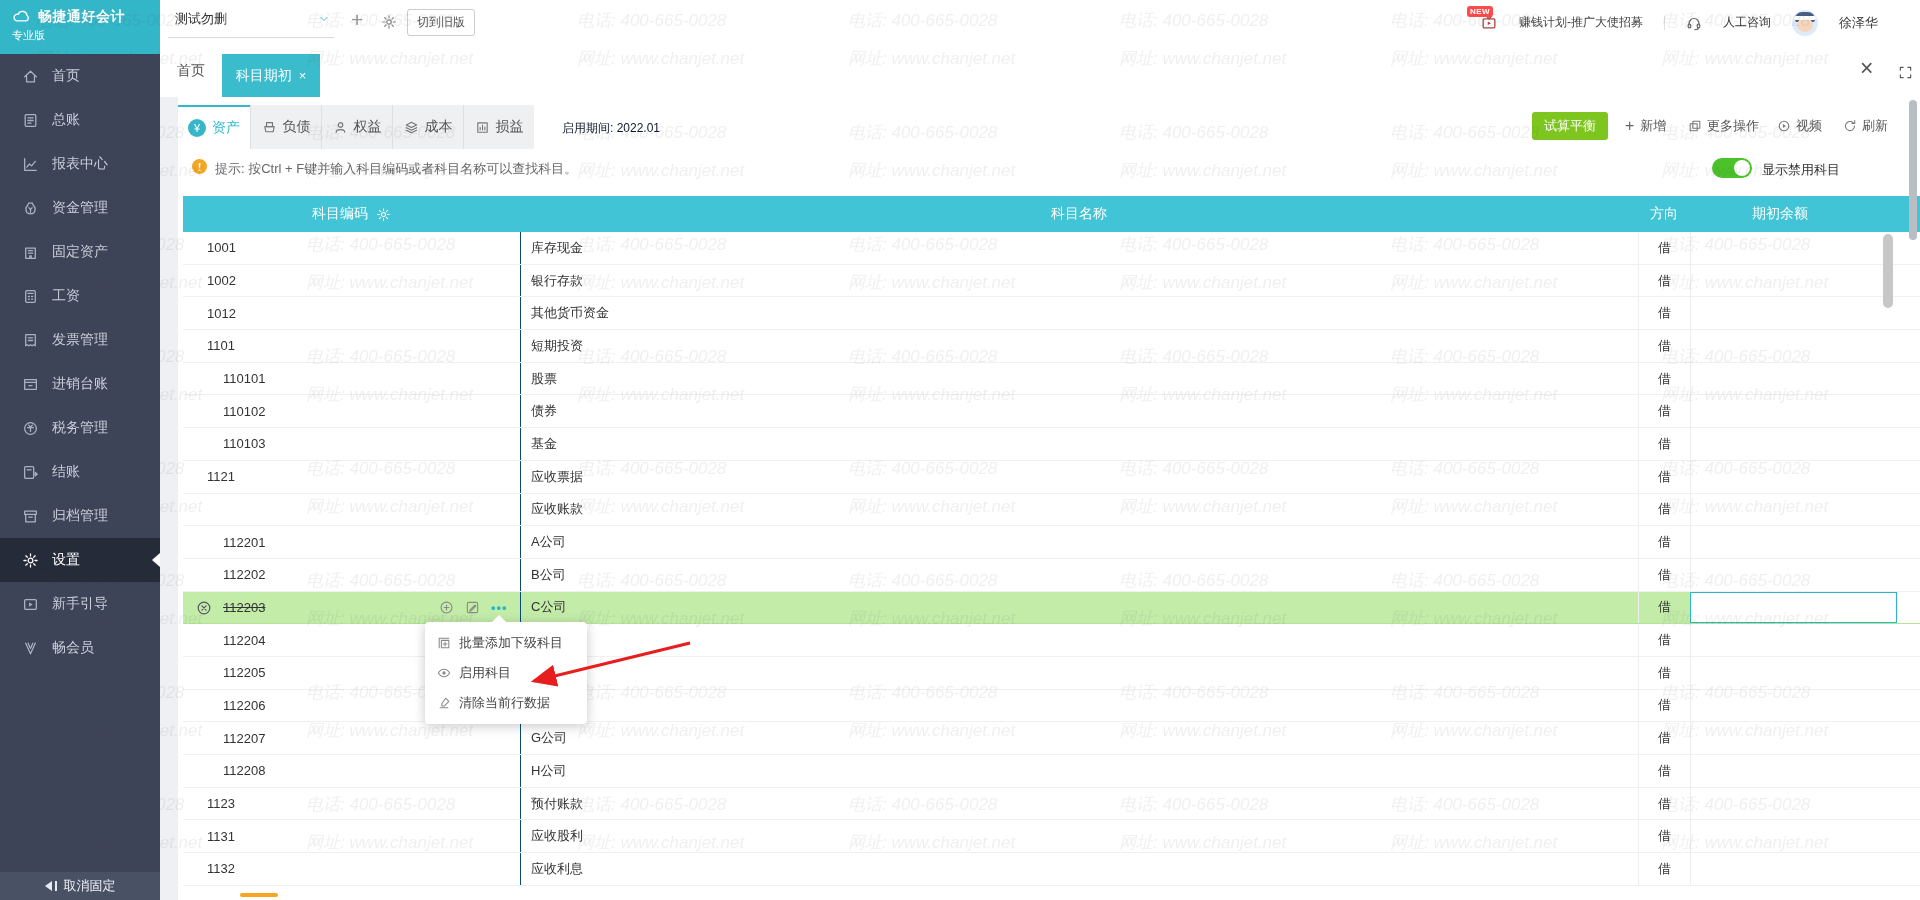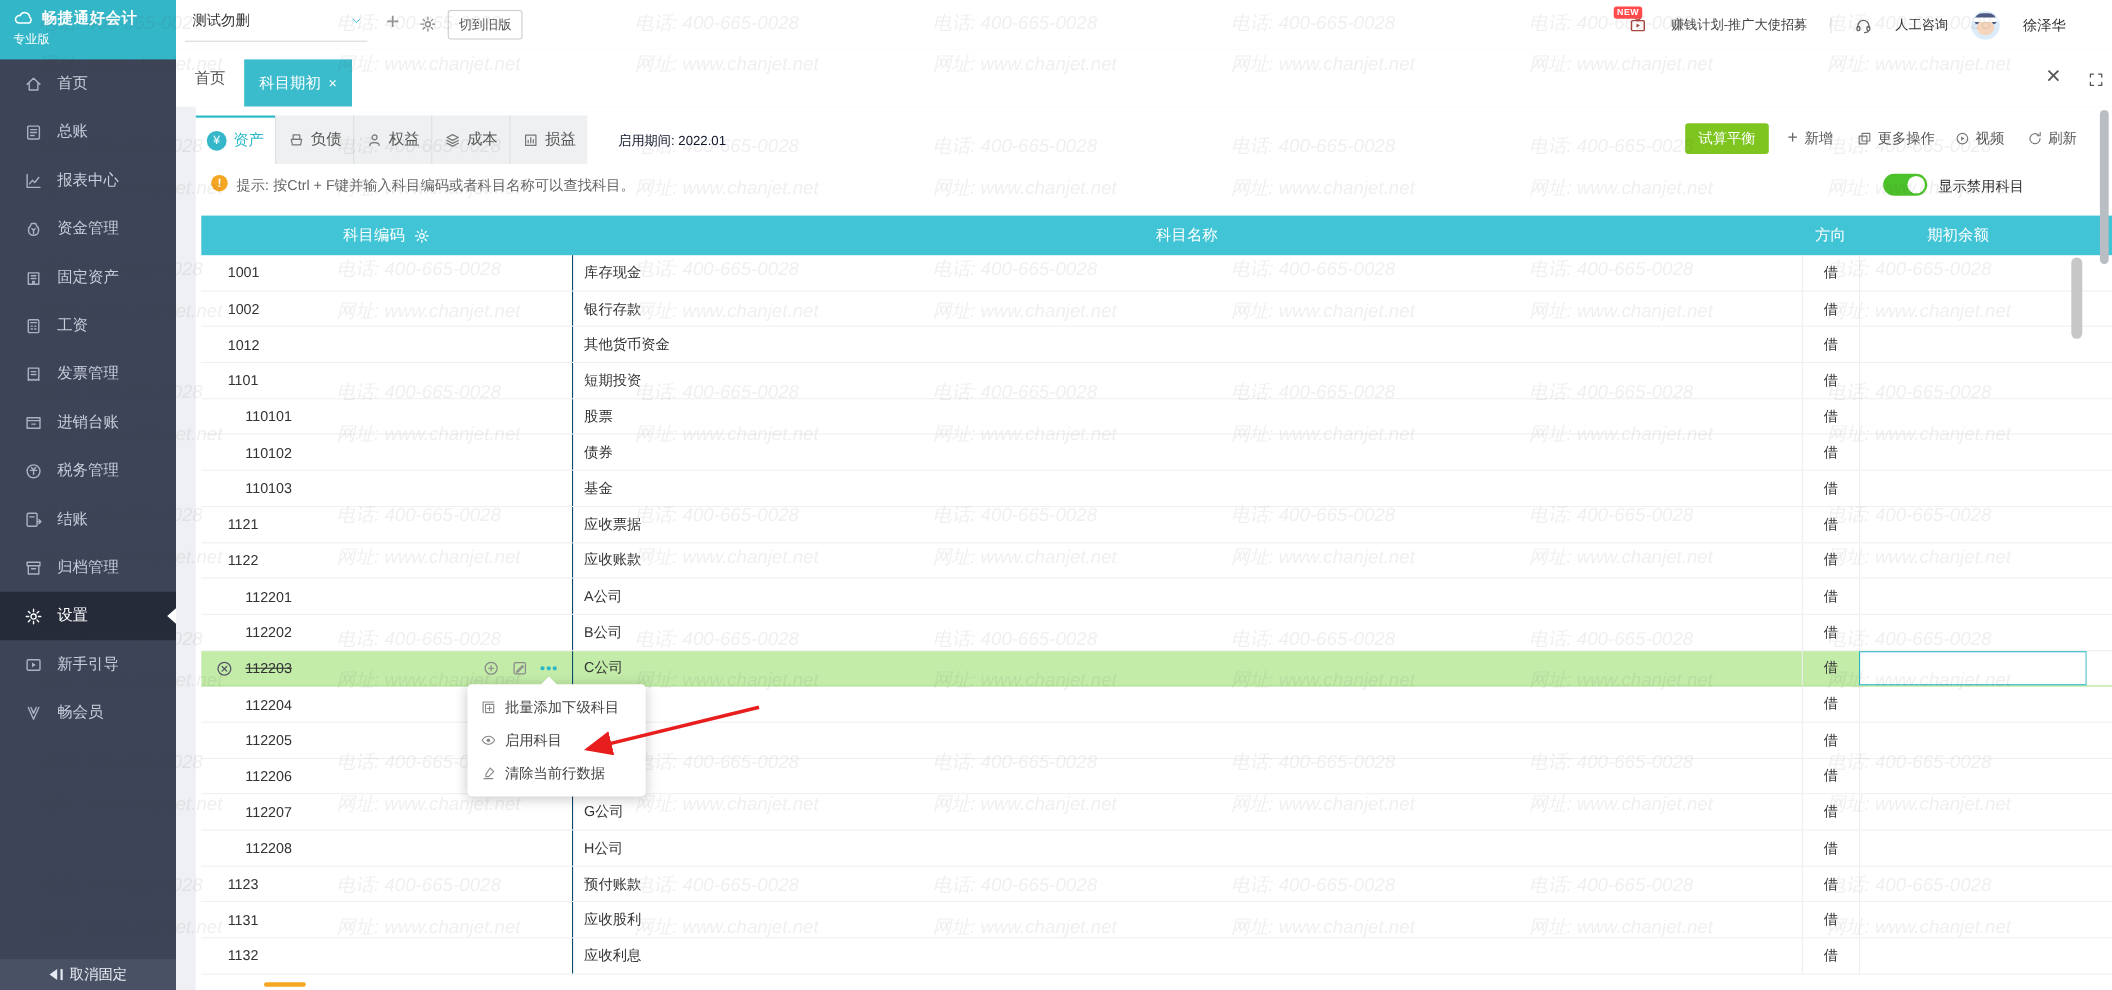--- a/index.html
+++ b/index.html
@@ -529,23 +529,20 @@
         </div>
         <div class="cell c-name">
           <span>应收票据</span>
         </div>
         <div class="cell c-dir">
           <span>借</span>
         </div>
         <div class="cell c-bal"></div>
       </div>
       <div class="row">
-        <div class="cell c-code lvl1">
-          <span class="code-text">1122</span>
-        </div>
         <div class="cell c-name">
           <span>应收账款</span>
         </div>
         <div class="cell c-dir">
           <span>借</span>
         </div>
         <div class="cell c-bal"></div>
       </div>
       <div class="row">
         <div class="cell c-code lvl2">

